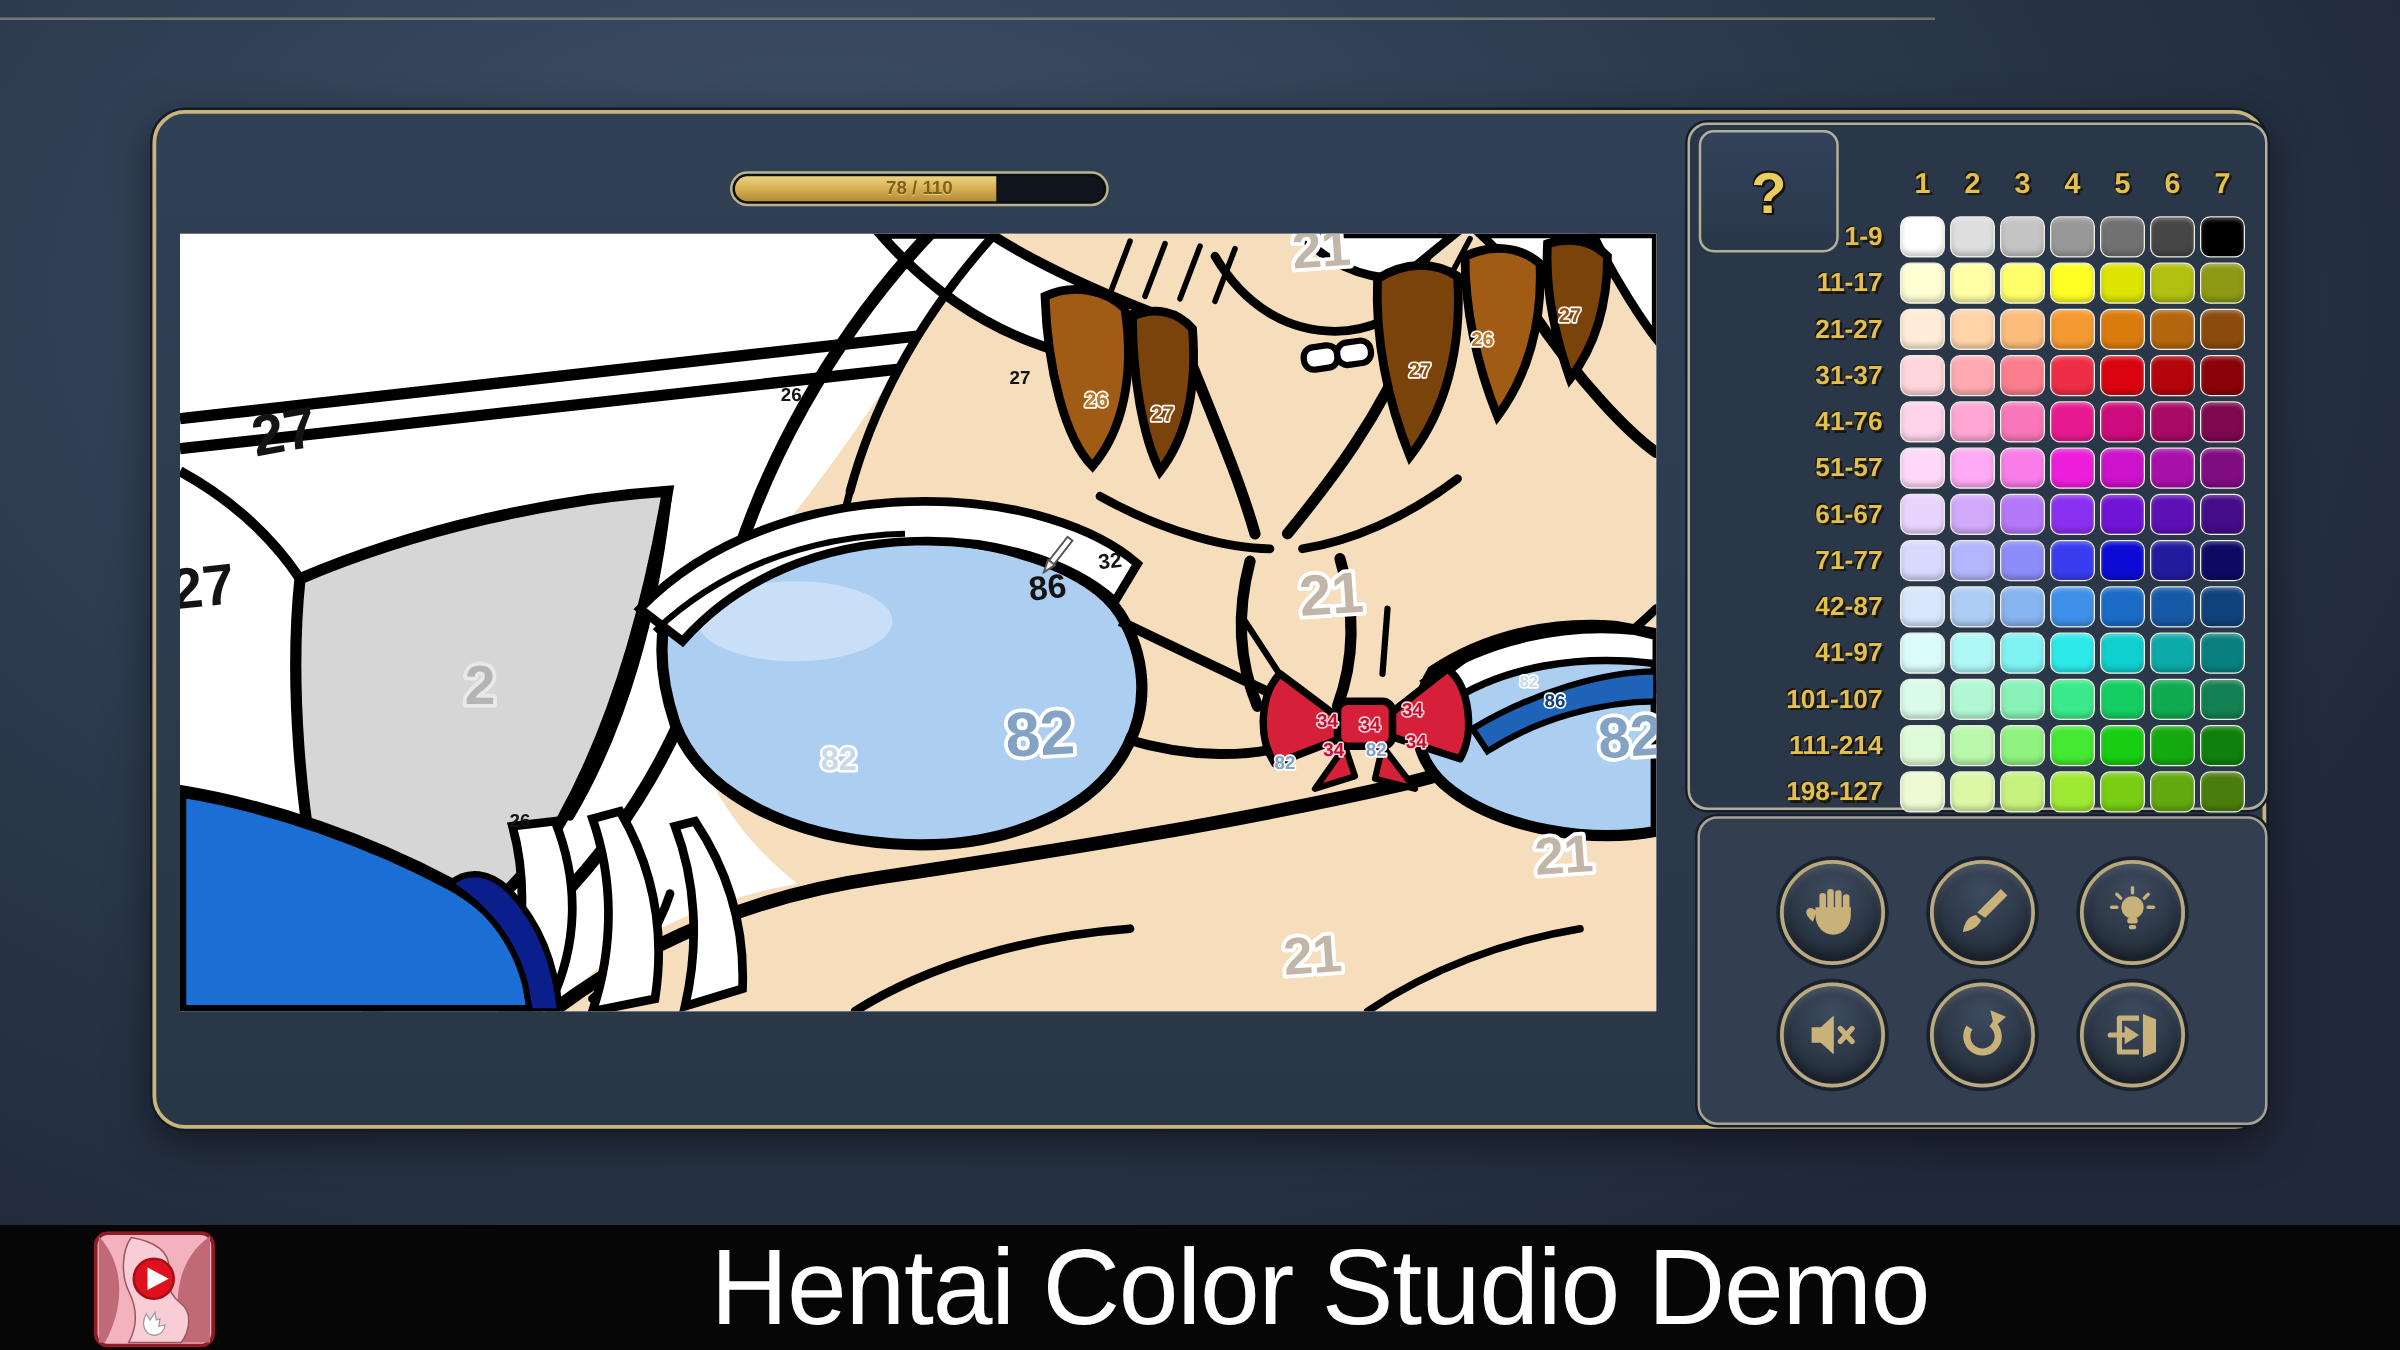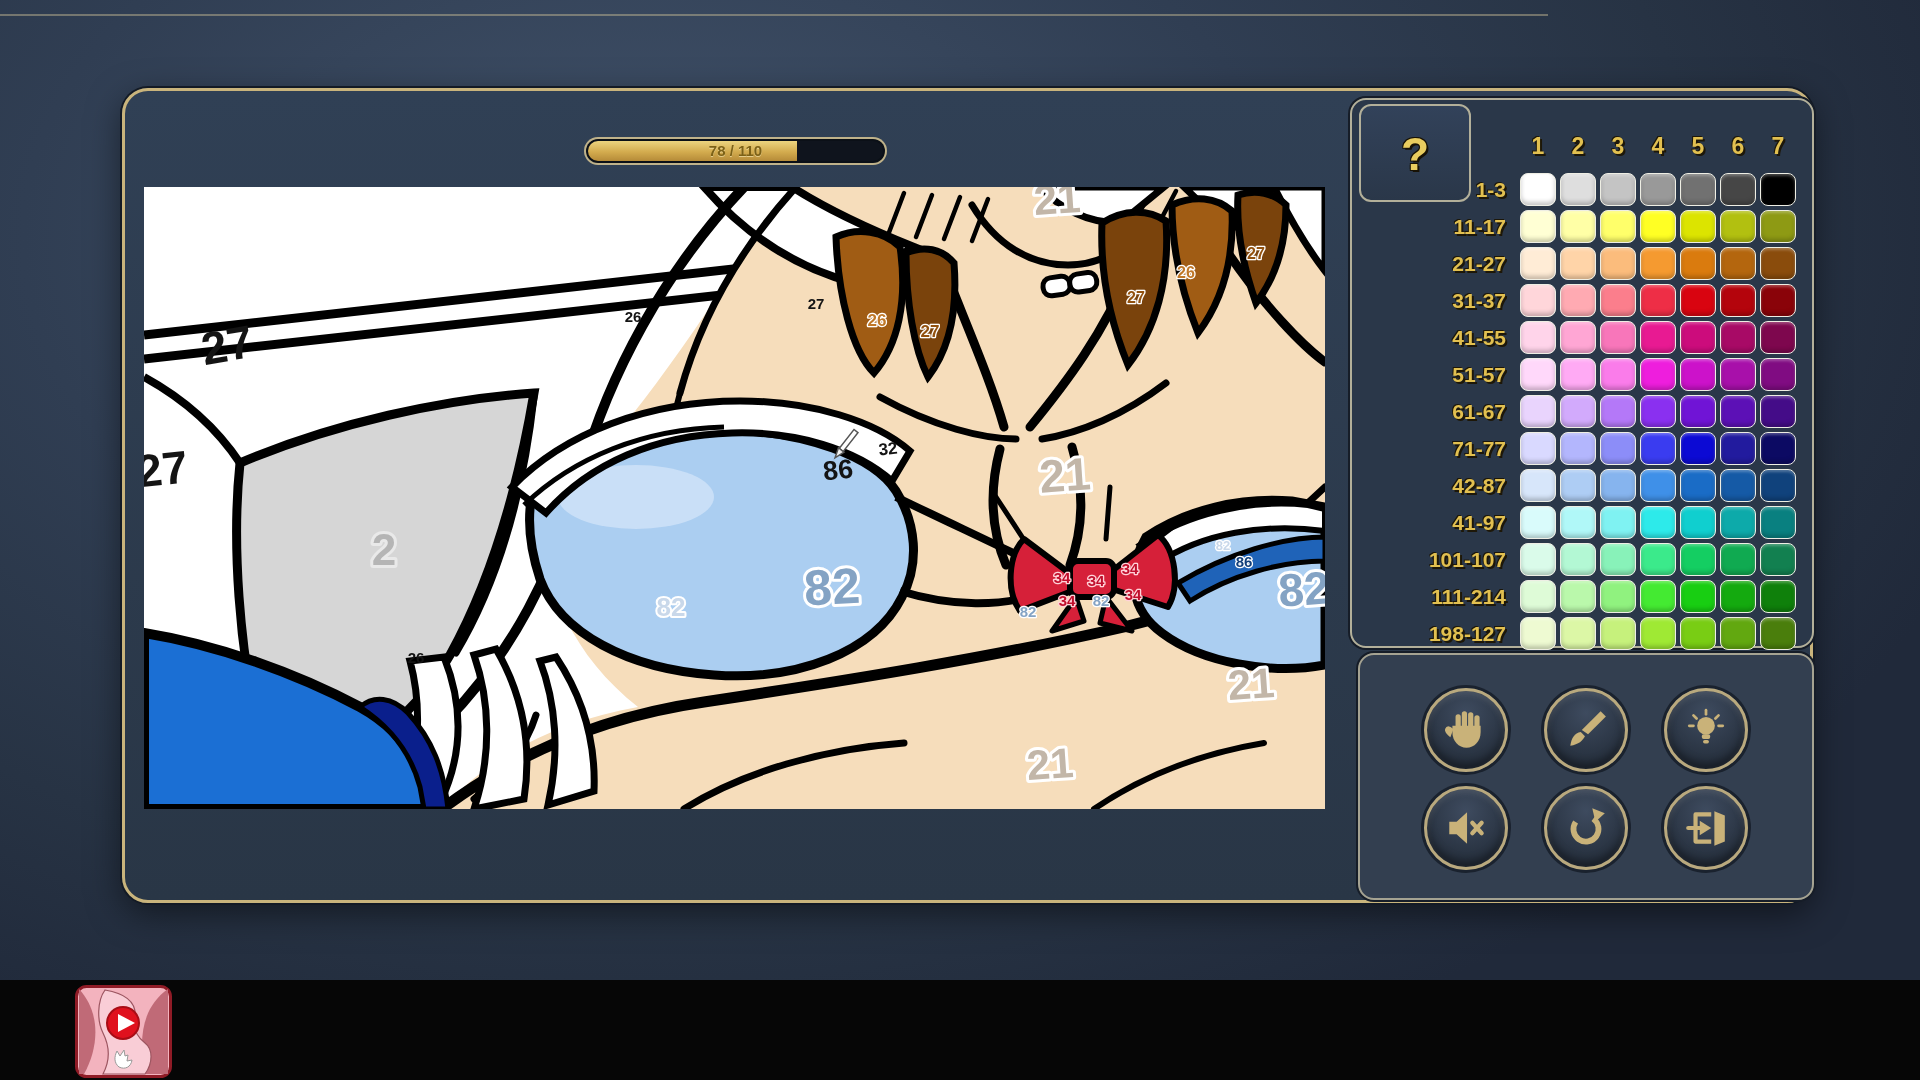--- a/index.html
+++ b/index.html
@@ -220,21 +220,21 @@
       <button class="help-btn">?</button>
       <div class="palette-grid" id="palette-grid">
           <div class="corner"></div>
           <div class="col-header">1</div>
           <div class="col-header">2</div>
           <div class="col-header">3</div>
           <div class="col-header">4</div>
           <div class="col-header">5</div>
           <div class="col-header">6</div>
           <div class="col-header">7</div>
-          <div class="row-label">1-3</div>
+          <div class="row-label">1-9</div>
           <div class="swatch" style="background: rgb(255, 255, 255);"></div>
           <div class="swatch" style="background: rgb(222, 222, 222);"></div>
           <div class="swatch" style="background: rgb(196, 196, 196);"></div>
           <div class="swatch" style="background: rgb(153, 153, 153);"></div>
           <div class="swatch" style="background: rgb(113, 113, 113);"></div>
           <div class="swatch" style="background: rgb(70, 70, 70);"></div>
           <div class="swatch" style="background: rgb(0, 0, 0);"></div>
           <div class="row-label">11-17</div>
           <div class="swatch" style="background: rgb(255, 255, 212);"></div>
           <div class="swatch" style="background: rgb(255, 255, 166);"></div>
@@ -252,21 +252,21 @@
           <div class="swatch" style="background: rgb(180, 102, 14);"></div>
           <div class="swatch" style="background: rgb(138, 76, 12);"></div>
           <div class="row-label">31-37</div>
           <div class="swatch" style="background: rgb(255, 214, 218);"></div>
           <div class="swatch" style="background: rgb(255, 170, 178);"></div>
           <div class="swatch" style="background: rgb(251, 126, 140);"></div>
           <div class="swatch" style="background: rgb(238, 46, 70);"></div>
           <div class="swatch" style="background: rgb(217, 4, 16);"></div>
           <div class="swatch" style="background: rgb(180, 4, 12);"></div>
           <div class="swatch" style="background: rgb(138, 3, 9);"></div>
-          <div class="row-label">41-55</div>
+          <div class="row-label">41-76</div>
           <div class="swatch" style="background: rgb(255, 212, 234);"></div>
           <div class="swatch" style="background: rgb(255, 166, 212);"></div>
           <div class="swatch" style="background: rgb(248, 118, 186);"></div>
           <div class="swatch" style="background: rgb(232, 26, 146);"></div>
           <div class="swatch" style="background: rgb(204, 12, 124);"></div>
           <div class="swatch" style="background: rgb(168, 10, 102);"></div>
           <div class="swatch" style="background: rgb(126, 7, 78);"></div>
           <div class="row-label">51-57</div>
           <div class="swatch" style="background: rgb(255, 216, 250);"></div>
           <div class="swatch" style="background: rgb(255, 170, 244);"></div>
@@ -402,14 +402,15 @@
   <div class="footer">
     <svg class="footer-logo" viewBox="0 0 97 93">
       <rect x="1.5" y="1.5" width="94" height="90" rx="10" fill="#f3b3be" stroke="#8f1b26" stroke-width="3"></rect>
       <path d="M4 4 C 26 28 24 62 9 89 L4 89 Z" fill="#c06a77"></path>
       <path d="M93 4 C 70 20 62 48 70 89 L93 89 Z" fill="#c06a77"></path>
       <path d="M30 5 C 54 9 62 20 60 34 C 58 44 62 52 70 58 C 78 64 78 78 70 89 L28 89 C 36 74 34 60 28 48 C 22 36 22 16 30 5 Z" fill="#f9cdd6" stroke="#9c5560" stroke-width="1.2"></path>
       <circle cx="48" cy="38" r="16" fill="#e0111e" stroke="#a80d16" stroke-width="2"></circle>
       <path d="M43 29 L60 38 L43 47 Z" fill="#ffffff"></path>
       <path d="M42 66 c-3 6 -3 12 2 16 c6 3 12 0 13 -7 l-5 1 1 -6 -3 1 -1 -6 -4 6 z" fill="#ffffff" stroke="#999" stroke-width="1"></path>
     </svg>
+    <div class="footer-title">Hentai Color Studio Demo</div>
   </div>
 </div>
 
 </body></html>

